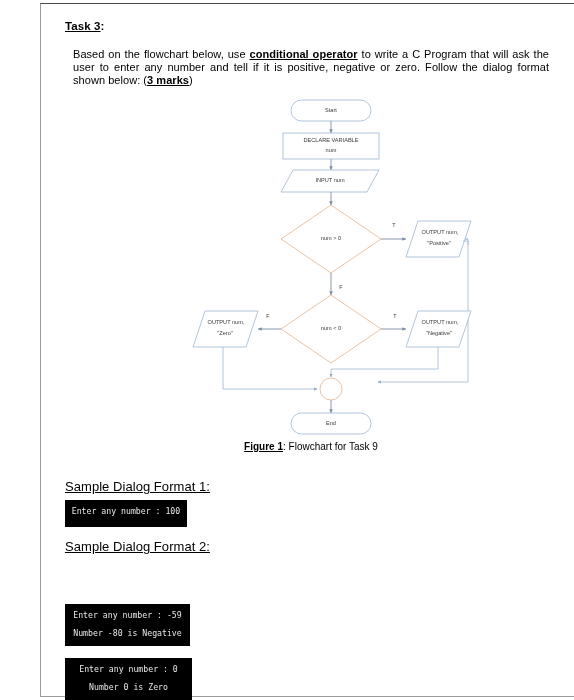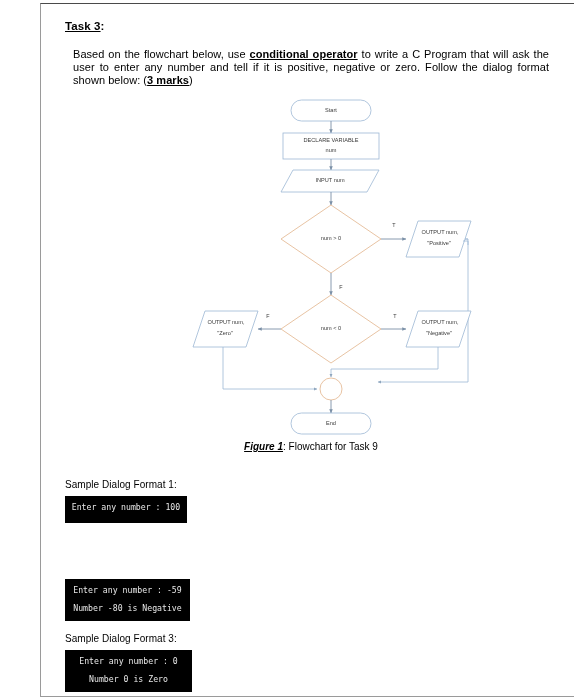--- a/index.html
+++ b/index.html
@@ -104,27 +104,27 @@
   }
 
   .figcaption {
     text-align: center;
     font-size: 10px;
     margin-top: -4px;
   }
   .figcaption .fb {
     font-weight: bold;
     text-decoration: underline;
-    font-style: italic;
   }
 
   
   .sample-block { margin-top: 12px; }
   .sample-heading {
-    font-size: 10px;
+    font-size: 13px;
+    text-decoration: underline;
     margin: 11px 0 6px 0;
     letter-spacing: 0.05px;
   }
   .terminal {
     background: #000000;
     color: #e8e8e8;
     font-family: "DejaVu Sans Mono", monospace;
     font-size: 8.2px;
     line-height: 15px;
     padding: 4px 5px 5px 5px;
@@ -225,29 +225,29 @@
 
     <div class="sample-block">
       <div class="sample-heading">Sample Dialog Format 1:</div>
       <div class="terminal" style="width:122px;">
         <div class="line">Enter any number : 100</div>
         <div class="gap"></div>
       </div>
     </div>
 
     <div class="sample-block">
+      <div class="sample-heading">Sample Dialog Format 2:</div>
       <div class="terminal" style="width:125px;margin-top:44px;">
         <div class="line">Enter any number : -59</div>
         <div class="gap"></div>
         <div class="line">Number -80 is Negative</div>
       </div>
     </div>
 
     <div class="sample-block">
-      <div class="sample-heading">Sample Dialog Format 3:</div>
       <div class="terminal" style="width:127px;">
         <div class="line">Enter any number : 0</div>
         <div class="gap"></div>
         <div class="line">Number 0 is Zero</div>
       </div>
     </div>
 
   </div>
 </div>
 

